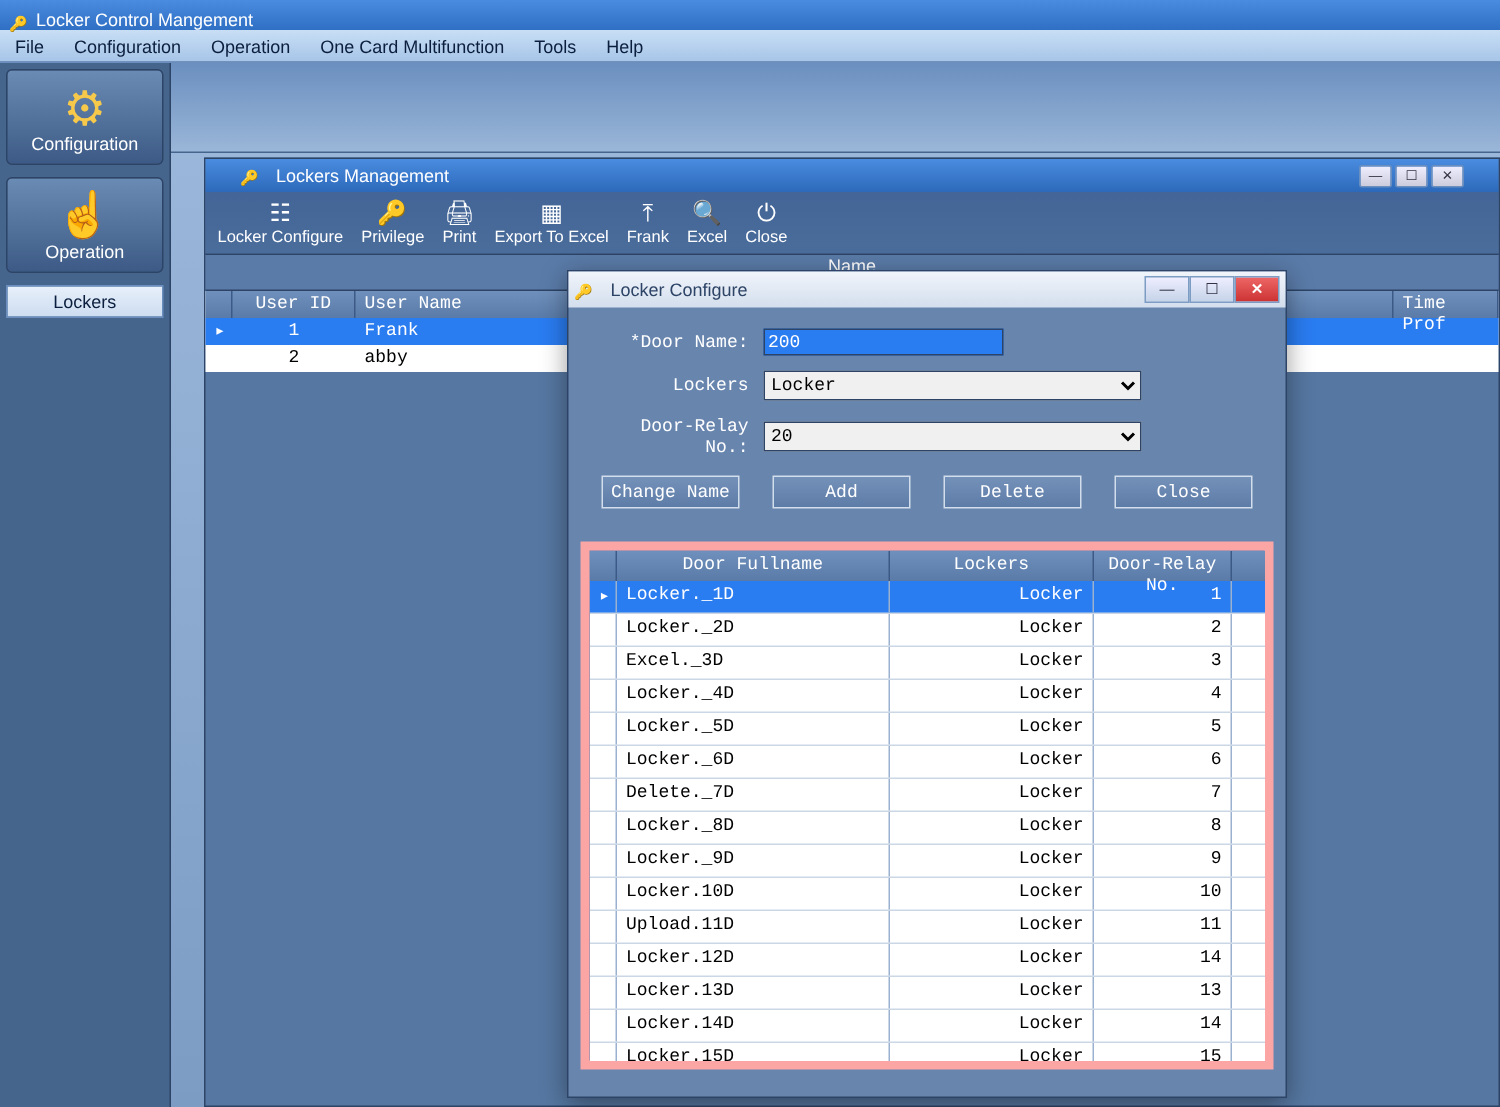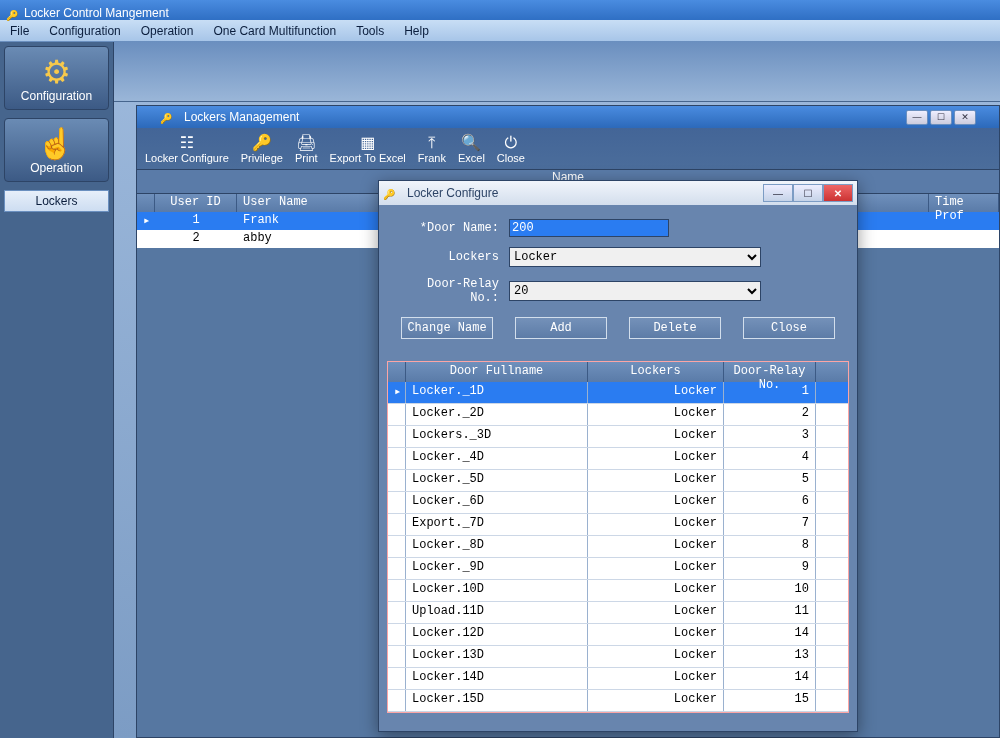--- a/index.html
+++ b/index.html
@@ -244,21 +244,21 @@
 }
 
 .door-table-wrap {
   margin: 0 8px 0 8px;
   background:#fff;
   color:#000;
   font-family: "Courier New", monospace;
   font-size: 12px;
   height: 352px;
   overflow-y: scroll;
-  border:1px solid #fca5a5;
+  border:6px solid #fca5a5;
 }
 .dt-head {
   display:flex;
   background: linear-gradient(#6f90bc, #5a7ba8);
   color:#fff;
   height: 20px;
   position: sticky; top:0;
 }
 .dt-head div, .dt-row div {
   padding: 2px 6px;
@@ -441,21 +441,21 @@
           <div class="dc-relay">1</div>
         </div>
         <div class="dt-row">
           <div class="dc-sel"></div>
           <div class="dc-name">Locker._2D</div>
           <div class="dc-lock">Locker</div>
           <div class="dc-relay">2</div>
         </div>
         <div class="dt-row">
           <div class="dc-sel"></div>
-          <div class="dc-name">Lockers._3D</div>
+          <div class="dc-name">Excel._3D</div>
           <div class="dc-lock">Locker</div>
           <div class="dc-relay">3</div>
         </div>
         <div class="dt-row">
           <div class="dc-sel"></div>
           <div class="dc-name">Locker._4D</div>
           <div class="dc-lock">Locker</div>
           <div class="dc-relay">4</div>
         </div>
         <div class="dt-row">
@@ -465,21 +465,21 @@
           <div class="dc-relay">5</div>
         </div>
         <div class="dt-row">
           <div class="dc-sel"></div>
           <div class="dc-name">Locker._6D</div>
           <div class="dc-lock">Locker</div>
           <div class="dc-relay">6</div>
         </div>
         <div class="dt-row">
           <div class="dc-sel"></div>
-          <div class="dc-name">Export._7D</div>
+          <div class="dc-name">Delete._7D</div>
           <div class="dc-lock">Locker</div>
           <div class="dc-relay">7</div>
         </div>
         <div class="dt-row">
           <div class="dc-sel"></div>
           <div class="dc-name">Locker._8D</div>
           <div class="dc-lock">Locker</div>
           <div class="dc-relay">8</div>
         </div>
         <div class="dt-row">

